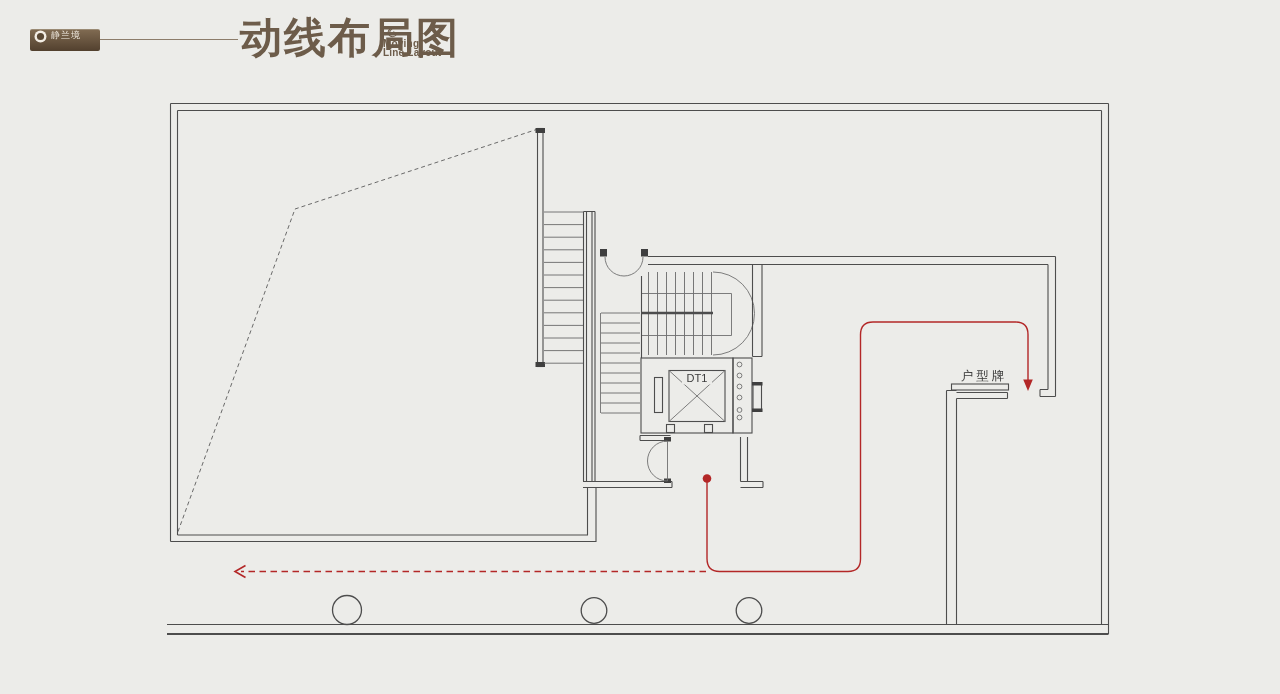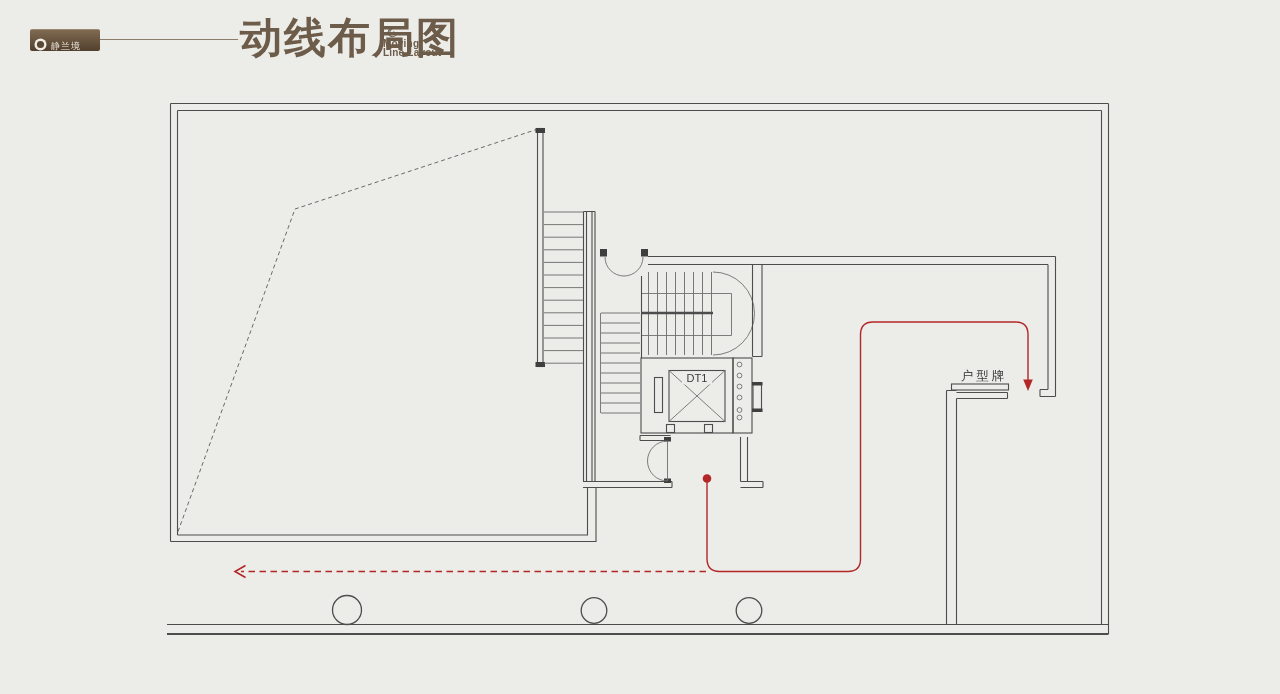--- a/index.html
+++ b/index.html
@@ -6,21 +6,21 @@
   body{
     width:1280px;height:694px;position:relative;overflow:hidden;
     background:#ecece9;
     font-family:"Liberation Sans", sans-serif;
   }
   
   .badge{
     position:absolute;left:30px;top:29px;width:70px;height:22px;
     background:linear-gradient(#7f6a51,#52402e);
     border-top:1px solid #9a8a74;border-radius:2px;
-    display:flex;align-items:flex-end;gap:4px;padding:0 4px;box-sizing:border-box;
+    display:flex;align-items:flex-start;gap:4px;padding:0 4px;box-sizing:border-box;
   }
   .badge-icon{width:13px;height:13px;flex:0 0 auto;}
   .badge-text{
     color:#f3ede4;font-size:9px;letter-spacing:1px;line-height:10px;
     font-family:"Liberation Serif", serif;white-space:nowrap;
   }
   .header-rule{
     position:absolute;left:100px;top:39px;width:138px;height:0;
     border-top:1.5px solid #8c7c6a;
   }

